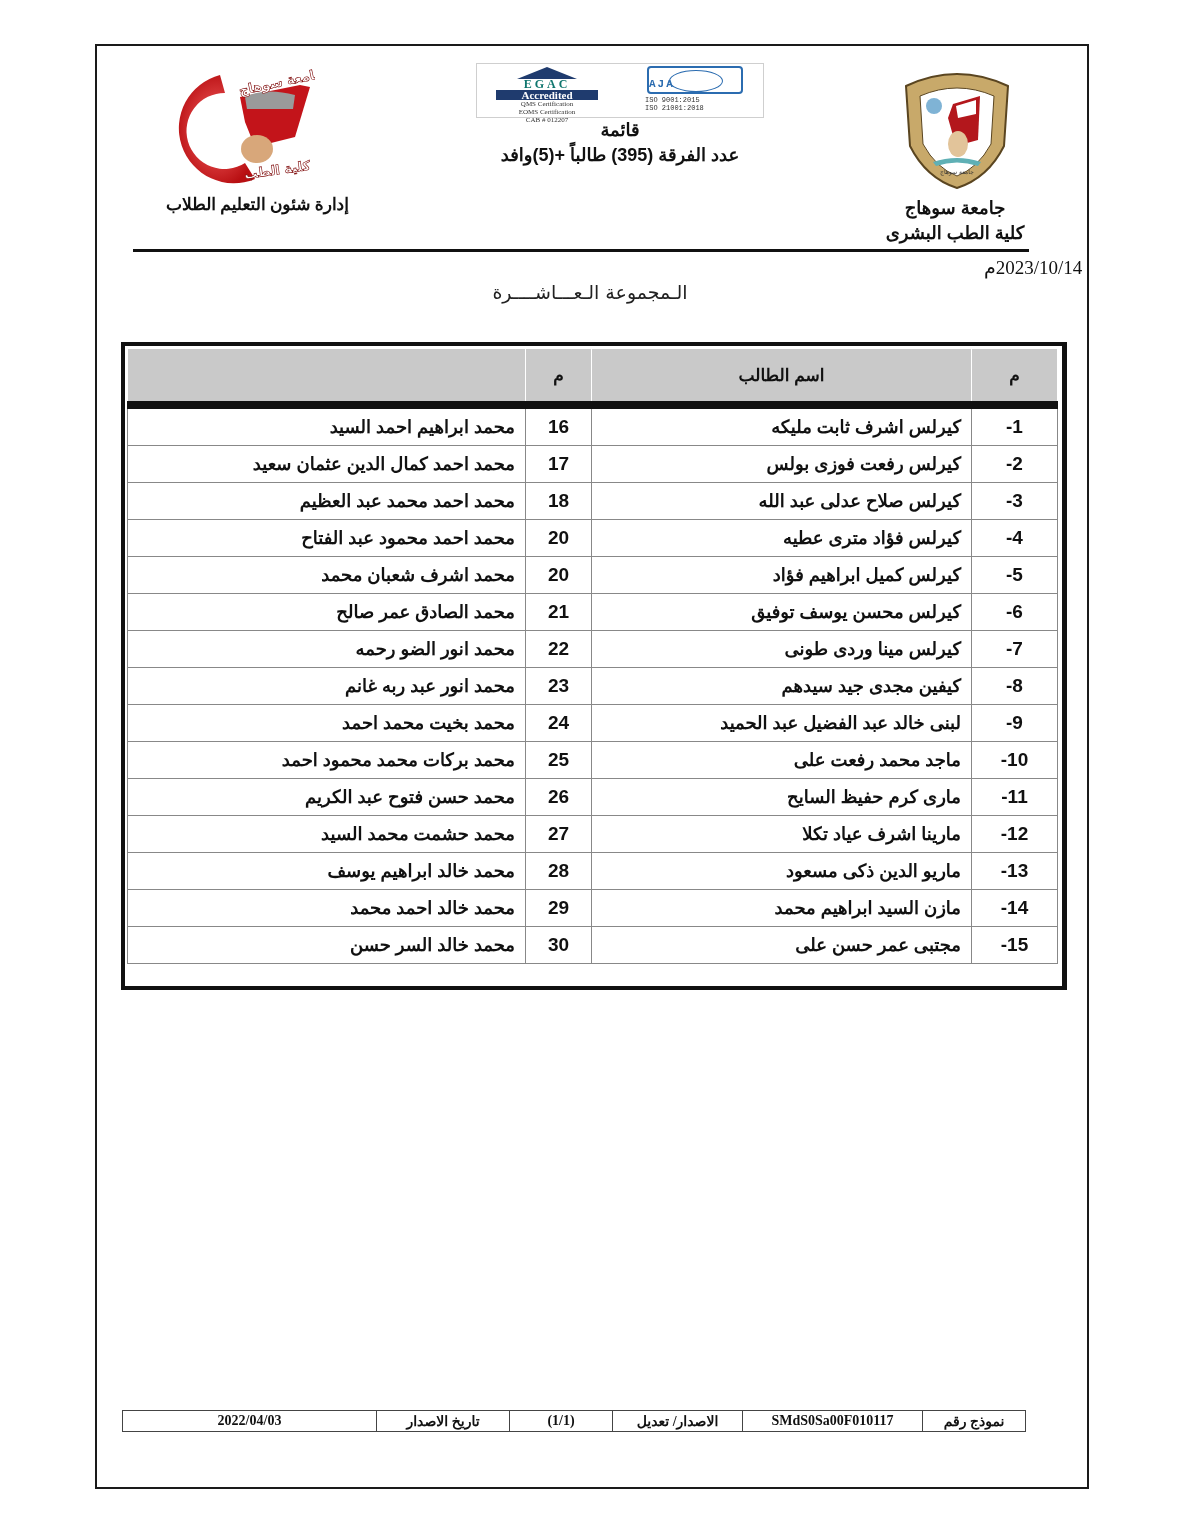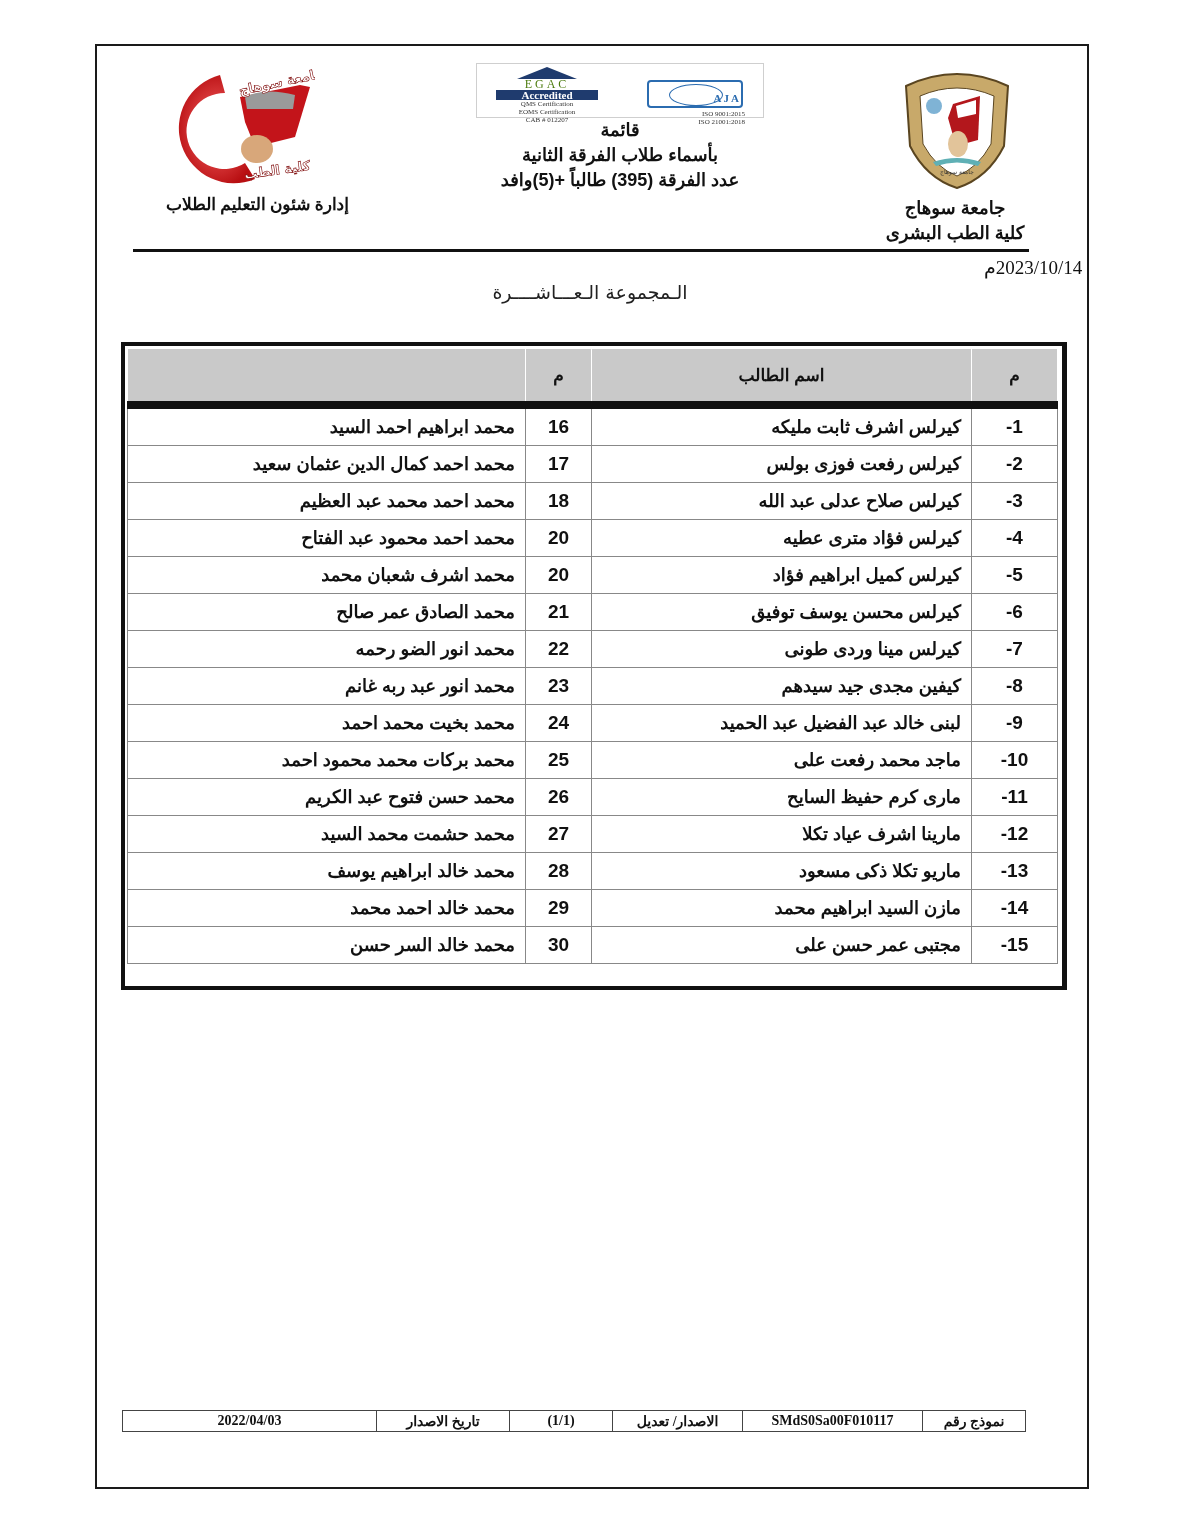--- a/index.html
+++ b/index.html
@@ -20,25 +20,25 @@
                 font-family:"Liberation Sans", sans-serif; font-weight:bold; font-size:18px; line-height:25px; }
   .left-text { position:absolute; left:150px; top:194px; width:215px; text-align:center; direction:rtl;
                font-family:Liberation Serif, serif; font-weight:bold; font-size:17px; }
   .date { position:absolute; left:968px; top:256px; font-family:"Liberation Serif", serif; font-size:19px; direction:rtl;margin-left:16px; }
   .group-title { position:absolute; left:420px; top:281px; width:340px; text-align:center; direction:rtl;
                  font-family:"DejaVu Sans", sans-serif; font-size:19px; letter-spacing:6px; color:#222; }
   
   .cert { position:absolute; left:476px; top:63px; width:286px; height:53px; border:1px solid #cfcfcf; background:#fff; }
   .egac { position:absolute; left:5px; top:3px; width:130px; height:47px; text-align:center;
           font-family:"Liberation Serif", serif; font-size:7px; line-height:8px; color:#333; }
-  .egac .big { font-size:12px; font-weight:normal; color:#4d7c0f; letter-spacing:3px; line-height:11px; }
+  .egac .big { font-size:12px; font-weight:bold; color:#0f766e; letter-spacing:3px; line-height:11px; }
   .egac .acc { font-size:11px; font-weight:bold; color:#fff; background:#1f3b6e; line-height:10px; margin:0 14px; }
   .egac .mtn { width:0; height:0; margin:0 auto; border-left:30px solid transparent; border-right:30px solid transparent; border-bottom:12px solid #1f3b6e; }
-  .aja { position:absolute; left:168px; top:16px; width:100px; height:48px; text-align:right;
-         font-family:Liberation Serif, serif; font-size:7px; line-height:8px; color:#333; }
+  .aja { position:absolute; left:168px; top:2px; width:100px; height:48px; text-align:left;
+         font-family:Liberation Mono, monospace; font-size:7px; line-height:8px; color:#333; }
   .aja .box { width:96px; height:28px; border:2px solid #2b6cb0; border-radius:4px; margin:0 auto 2px; position:relative; box-sizing:border-box; }
   .aja .globe { position:absolute; left:20px; top:2px; width:52px; height:20px; border:1px solid #2b6cb0; border-radius:50%; }
   .aja .lbl { position:absolute; left:0; right:0; top:12px; font-size:11px; font-weight:bold; color:#2b6cb0; letter-spacing:2px; }
   .logo-left { position:absolute; left:145px; top:67px; width:170px; height:120px; }
   .logo-right { position:absolute; left:898px; top:66px; width:118px; height:124px; }
   
   .tbl-outer { position:absolute; left:121px; top:342px; width:946px; height:648px; border:4px solid #111; border-right-width:5px; box-sizing:border-box; }
   table.roster { position:absolute; left:127px; top:348px; width:931px; border-collapse:collapse; direction:rtl;
                  font-family:"Liberation Sans", sans-serif; font-weight:bold; }
   table.roster th { background:#c9c9c9; height:50px; font-size:17px; border:1.5px solid #fff; border-bottom:8px solid #111; font-weight:bold; }
@@ -90,21 +90,20 @@
         <div class="globe"></div>
         <div class="lbl">AJA</div>
       </div>
     <div>ISO 9001:2015</div>
     <div>ISO 21001:2018</div>
   </div>
 </div>
 
 <div class="title-block">
   <div class="t1">قائمة</div>
-  <div class="t2">بأسماء طلاب الفرقة الثانية</div>
   <div class="t4">عدد الفرقة (395) طالباً +(5)وافد</div>
 </div>
 
 <div class="logo-right">
   <svg width="118" height="124" viewBox="0 0 118 124">
     <path d="M8 20 Q59 -4 110 20 L106 80 Q90 112 59 122 Q28 112 12 80 Z" fill="#c8a96a" stroke="#5a4520" stroke-width="2"></path>
     <path d="M22 30 Q59 14 96 30 L93 78 Q80 102 59 110 Q38 102 25 78 Z" fill="#fff" stroke="#5a4520" stroke-width="1"></path>
     <circle cx="36" cy="40" r="8" fill="#7fb3d5"></circle>
     <path d="M55 38 L82 30 L80 74 L58 80 L50 52 Z" fill="#b3171c"></path>
     <path d="M58 40 L78 34 L78 48 L60 52 Z" fill="#fff"></path>
@@ -207,21 +206,21 @@
         <td class="name">محمد حسن فتوح عبد الكريم</td>
       </tr>
       <tr>
         <td class="idx">-12</td>
         <td class="name">مارينا اشرف عياد تكلا</td>
         <td class="num">27</td>
         <td class="name">محمد حشمت محمد السيد</td>
       </tr>
       <tr>
         <td class="idx">-13</td>
-        <td class="name">ماريو تكلا ذكى مسعود</td>
+        <td class="name">ماريو الدين ذكى مسعود</td>
         <td class="num">28</td>
         <td class="name">محمد خالد ابراهيم يوسف</td>
       </tr>
       <tr>
         <td class="idx">-14</td>
         <td class="name">مازن السيد ابراهيم محمد</td>
         <td class="num">29</td>
         <td class="name">محمد خالد احمد محمد</td>
       </tr>
       <tr>

